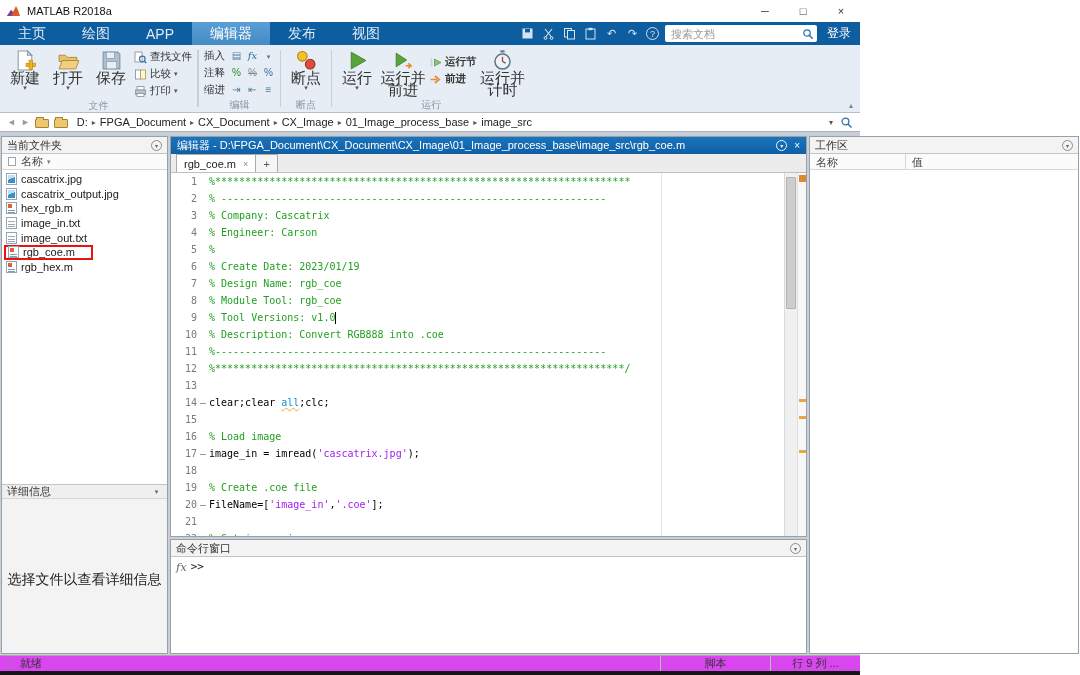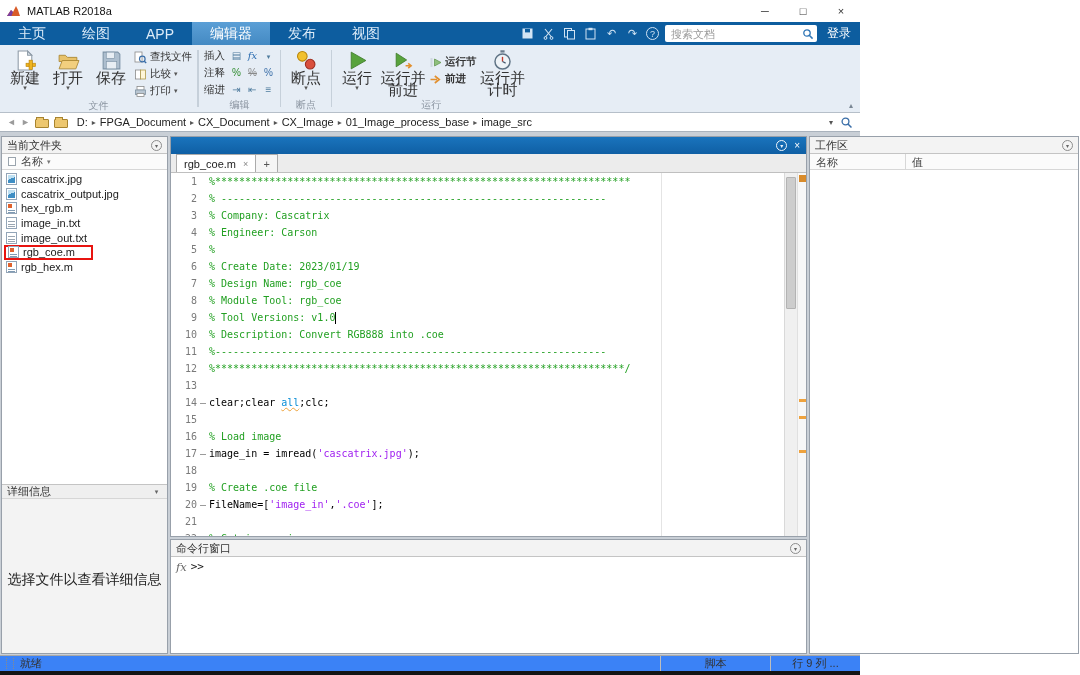--- a/index.html
+++ b/index.html
@@ -109,21 +109,21 @@
   .fx{font-family:"DejaVu Serif",serif;font-style:italic;font-size:11.5px;color:#666;}
   .prompt{font-family:"DejaVu Sans Mono","Liberation Mono",monospace;font-size:11px;color:#111;}
 
   #wsPanel{left:809px;top:4px;width:270px;bottom:1px;}
   .ws-cols{height:16px;display:flex;border-bottom:1px solid #d7d7d7;background:#fbfbfb;font-size:11px;color:#444;flex:none;}
   .ws-col-name{width:96px;border-right:1px solid #d7d7d7;padding:1px 6px;}
   .ws-col-val{flex:1;padding:1px 6px;}
   .ws-body{flex:1;background:#fff;}
 
   
-  .statusbar{height:16px;background:#3b82f6;border-top:1px solid #a8a8a8;display:flex;align-items:center;font-size:11px;color:#333;flex:none;}
+  .statusbar{height:16px;background:#d946ef;border-top:1px solid #a8a8a8;display:flex;align-items:center;font-size:11px;color:#333;flex:none;}
   .grip{width:8px;height:11px;margin:0 6px;border-left:1px dotted #8a8a8a;border-right:1px dotted #8a8a8a;}
   .sb-right{margin-left:auto;display:flex;height:100%;}
   .sb-cell{border-left:1px solid #bdbdbd;height:100%;display:flex;align-items:center;justify-content:center;}
   .sb-type{width:110px;}
   .sb-pos{width:90px;}
   .taskstrip{height:4px;background:#141414;flex:none;}
 </style>
 </head>
 <body>
 
@@ -445,20 +445,21 @@
         </div>
       <div class="details-hdr">
         <span>详细信息</span>
         <span class="circle-btn" style="border:none;font-size:7px;">▾</span>
       </div>
       <div class="details-body">选择文件以查看详细信息</div>
     </div>
 
     <div class="panel" id="editorPanel">
       <div class="edit-title">
+        <span>编辑器 - D:\FPGA_Document\CX_Document\CX_Image\01_Image_process_base\image_src\rgb_coe.m</span>
         <span class="circle-btn">▾</span>
         <span class="edit-close">×</span>
       </div>
       <div class="doc-tabbar">
         <div class="doc-tab">
           <span>rgb_coe.m</span>
           <span class="tab-close">×</span>
         </div>
         <div class="plus-tab">+</div>
       </div>

